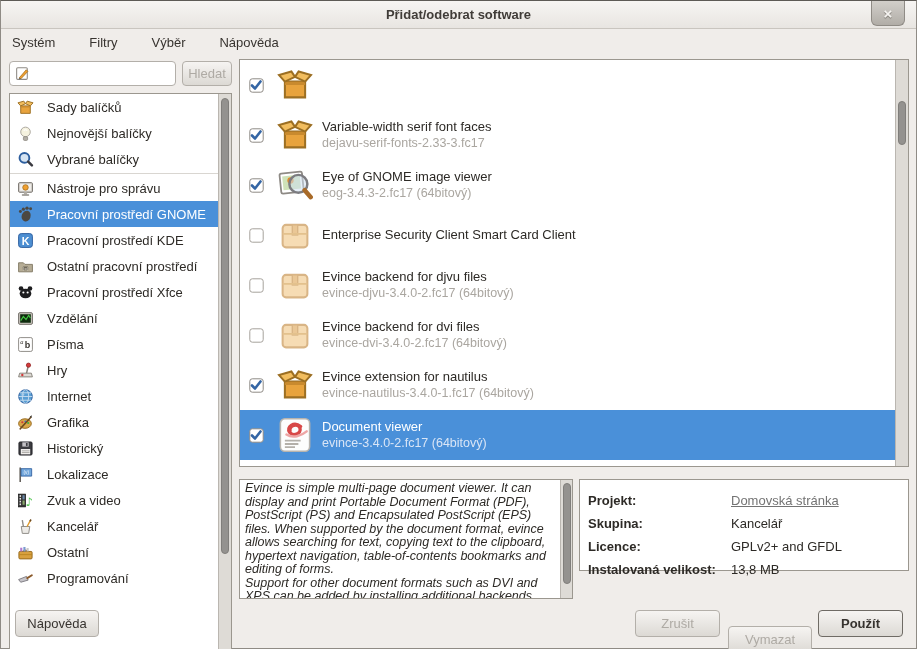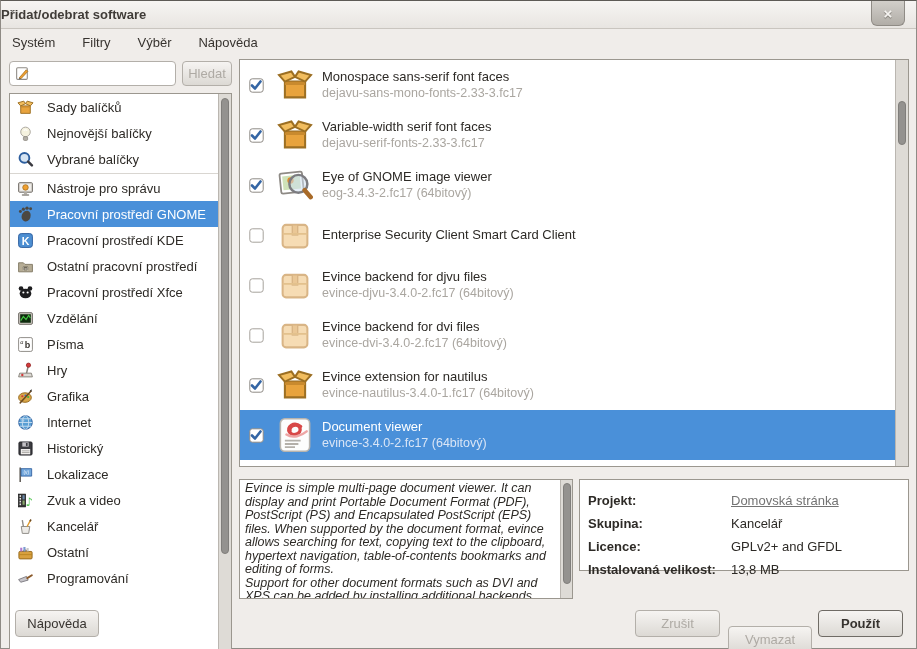--- a/index.html
+++ b/index.html
@@ -3,30 +3,30 @@
 <meta charset="utf-8">
 <style>
   * { margin:0; padding:0; box-sizing:border-box; }
   html,body { width:917px; height:649px; overflow:hidden; }
   body { font-family:"Liberation Sans","DejaVu Sans",sans-serif; font-size:13px; color:#2d2a26; }
   .window { position:relative; width:917px; height:649px; background:#f0edea; border:1px solid #8f8b85; border-top:1px solid #5e5b56; }
 
   
   .titlebar { position:absolute; left:0; top:0; width:100%; height:28px;
     background:linear-gradient(#f7f5f3,#e8e5e1); border-bottom:1px solid #c9c5bf;
-    display:flex; align-items:center; }
+    display:flex; align-items:center; justify-content:center; }
   .title { font-weight:bold; color:#403c38; }
   .close-btn { position:absolute; right:11px; top:0; width:34px; height:25px;
     background:linear-gradient(#d2cfca,#b1ada7); border:1px solid #8f8b85; border-top:none;
     border-radius:0 0 6px 6px; display:flex; align-items:center; justify-content:center;
     color:#f6f4f1; font-weight:bold; font-size:15px; text-shadow:0 1px 1px #77736d; cursor:default; }
 
   
   .menubar { position:absolute; left:0; top:29px; width:100%; height:25px;
-    display:flex; align-items:center; gap:27px; padding-left:11px; }
+    display:flex; align-items:center; gap:34px; padding-left:11px; }
   .menu-item { color:#37332f; }
 
   
   .search-entry { position:absolute; left:8px; top:60px; width:167px; height:25px;
     background:#fff; border:1px solid #b3afa9; border-radius:4px; display:flex; align-items:center; padding-left:4px; }
   .search-entry input { border:none; outline:none; width:130px; font:13px "Liberation Sans",sans-serif; background:transparent; }
   .btn { background:linear-gradient(#f6f4f2,#dcd9d4); border:1px solid #b3afa9; border-radius:4px;
     color:#37332f; font:13px "Liberation Sans",sans-serif; }
   .btn.disabled { color:#aeaaa4; }
   .search-btn { position:absolute; left:181px; top:60px; width:50px; height:25px; }
@@ -216,37 +216,37 @@
         <svg class="ico17" viewBox="0 0 16 16">
           <path d="M2.5 10.5 L13.5 10.5 L14.5 14 L1.5 14 Z" fill="#dcd9d4" stroke="#87837b" stroke-width="0.9"></path>
           <path d="M9 10.5 L10.5 4" stroke="#87837b" stroke-width="1.4"></path>
           <circle cx="10.8" cy="3" r="2" fill="#d33a3a" stroke="#8e1f1f" stroke-width="0.7"></circle>
           <circle cx="5" cy="12.2" r="1.1" fill="#d33a3a"></circle>
         </svg>
         <span class="sb-label">Hry</span>
       </div>
       <div class="sb-item">
         <svg class="ico17" viewBox="0 0 16 16">
+          <circle cx="8" cy="8" r="6.4" fill="#5a9fd4" stroke="#2d5e9e" stroke-width="0.9"></circle>
+          <ellipse cx="8" cy="8" rx="3" ry="6.4" fill="none" stroke="#cfe2f2" stroke-width="0.8"></ellipse>
+          <path d="M1.6 8 H14.4 M2.6 4.5 H13.4 M2.6 11.5 H13.4" stroke="#cfe2f2" stroke-width="0.8"></path>
+          <path d="M4 5.5 Q6 4 7 6 Q6 8 4.5 7.2 Z" fill="#a8cbe8"></path>
+        </svg>
+        <span class="sb-label">Internet</span>
+      </div>
+      <div class="sb-item">
+        <svg class="ico17" viewBox="0 0 16 16">
           <ellipse cx="7.5" cy="9" rx="6" ry="4.5" fill="#d8a648" stroke="#96691e" stroke-width="0.9"></ellipse>
           <circle cx="5" cy="7.8" r="1" fill="#d33a3a"></circle>
           <circle cx="8" cy="7" r="1" fill="#3a6fd3"></circle>
           <circle cx="10.5" cy="8.5" r="1" fill="#3ab53a"></circle>
           <path d="M3 14 L13 3" stroke="#6e4a1e" stroke-width="1.4" stroke-linecap="round"></path>
           <path d="M12 2.4 L14 1.2 L13.6 3.8 Z" fill="#3a3632"></path>
         </svg>
         <span class="sb-label">Grafika</span>
-      </div>
-      <div class="sb-item">
-        <svg class="ico17" viewBox="0 0 16 16">
-          <circle cx="8" cy="8" r="6.4" fill="#5a9fd4" stroke="#2d5e9e" stroke-width="0.9"></circle>
-          <ellipse cx="8" cy="8" rx="3" ry="6.4" fill="none" stroke="#cfe2f2" stroke-width="0.8"></ellipse>
-          <path d="M1.6 8 H14.4 M2.6 4.5 H13.4 M2.6 11.5 H13.4" stroke="#cfe2f2" stroke-width="0.8"></path>
-          <path d="M4 5.5 Q6 4 7 6 Q6 8 4.5 7.2 Z" fill="#a8cbe8"></path>
-        </svg>
-        <span class="sb-label">Internet</span>
       </div>
       <div class="sb-item">
         <svg class="ico17" viewBox="0 0 16 16">
           <rect x="1.8" y="1.8" width="12.4" height="12.4" rx="1.2" fill="#3c3c40" stroke="#1e1e22" stroke-width="0.8"></rect>
           <rect x="5" y="2.2" width="6" height="4" fill="#c4c2c6"></rect>
           <rect x="8.4" y="2.8" width="1.6" height="2.8" fill="#3c3c40"></rect>
           <rect x="3.6" y="8.5" width="8.8" height="5" fill="#f2f0ee"></rect>
           <path d="M4.6 10.2 H11.8 M4.6 11.8 H11.8" stroke="#9a9894" stroke-width="0.7"></path>
         </svg>
         <span class="sb-label">Historický</span>
@@ -309,24 +309,20 @@
     <div class="pkg-inner">
 
       <div class="pkg-row">
         <svg class="pkg-check" viewBox="0 0 15 15">
           <rect x="0.8" y="0.8" width="13.4" height="13.4" rx="2.5" fill="#fff" stroke="#8e8a85" stroke-width="1"></rect>
             <use href="#g-check"></use>
         </svg>
         <svg class="pkg-icon" viewBox="0 0 16 16">
             <use href="#g-openbox"></use>
           </svg>
-        <span class="pkg-text">
-          <span class="pkg-name">Monospace sans-serif font faces</span>
-          <span class="pkg-ver">dejavu-sans-mono-fonts-2.33-3.fc17</span>
-        </span>
       </div>
 
       <div class="pkg-row">
         <svg class="pkg-check" viewBox="0 0 15 15">
           <rect x="0.8" y="0.8" width="13.4" height="13.4" rx="2.5" fill="#fff" stroke="#8e8a85" stroke-width="1"></rect>
             <use href="#g-check"></use>
         </svg>
         <svg class="pkg-icon" viewBox="0 0 16 16">
             <use href="#g-openbox"></use>
           </svg>

